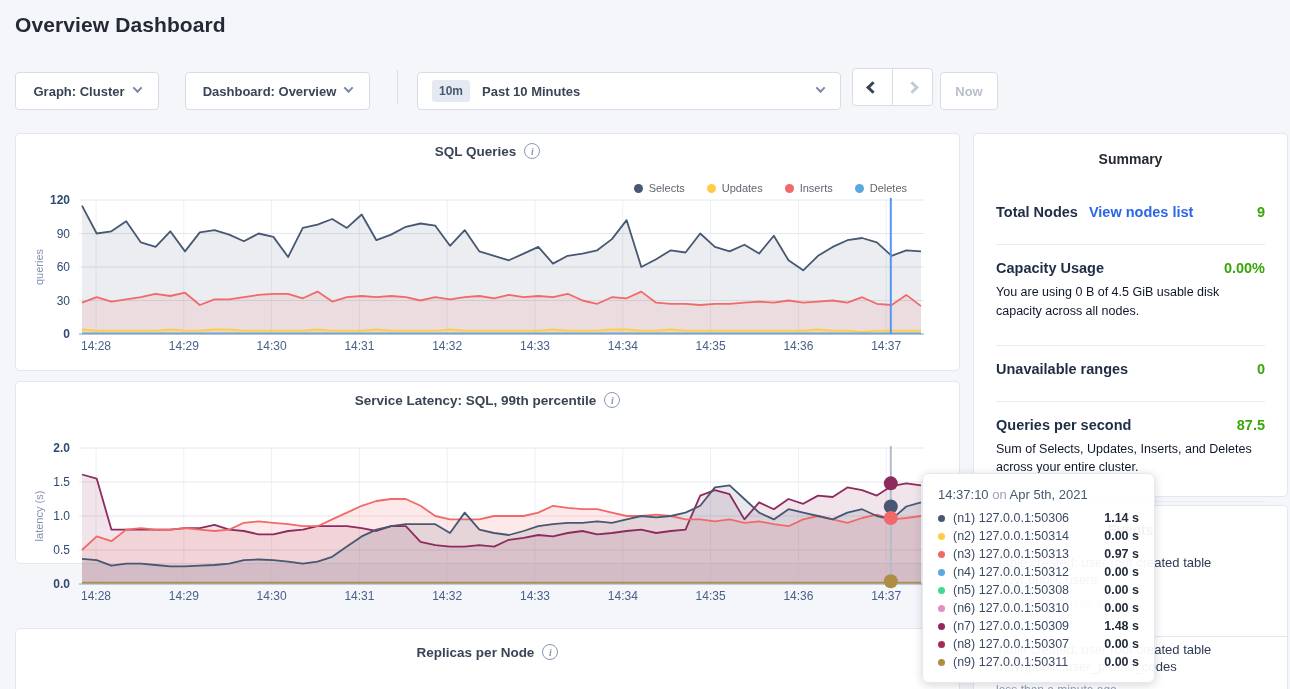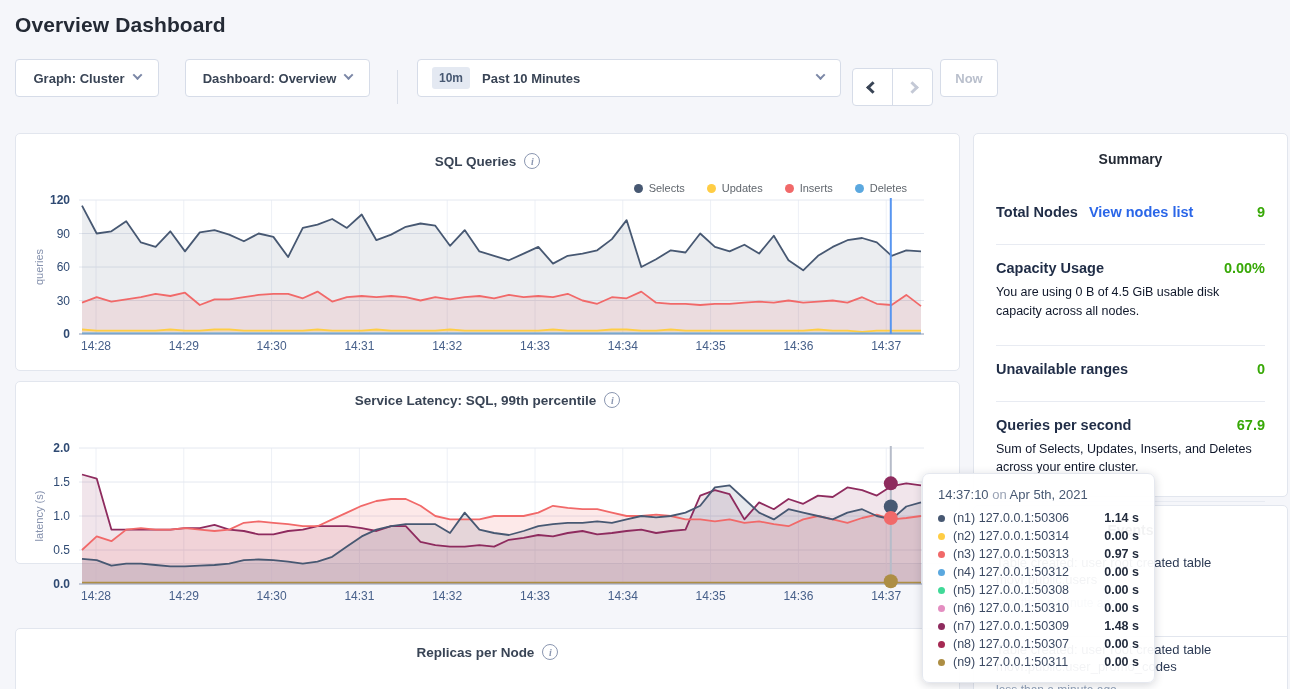--- a/index.html
+++ b/index.html
@@ -4,21 +4,21 @@
 <style>
   * { margin:0; padding:0; box-sizing:border-box; }
   html,body { width:1290px; height:689px; overflow:hidden; background:#f5f6fa;
     font-family:"Liberation Sans","DejaVu Sans",sans-serif; color:#394455; }
   .abs { position:absolute; }
 
   
   #page-title { left:15px; top:13px; font-size:21px; font-weight:600; color:#242a35; letter-spacing:.1px; }
 
   
-  .ctrl { position:absolute; top:59px; height:38px; background:#fff; border:1px solid #d6dce8;
+  .ctrl { position:absolute; top:72px; height:38px; background:#fff; border:1px solid #d6dce8;
           border-radius:4px; display:flex; align-items:center; justify-content:center;
           font-size:13px; font-weight:700; color:#394455; cursor:pointer; }
   #graph-dd { left:15px; width:144px; gap:9px; }
   #dash-dd  { left:185px; width:185px; gap:9px; }
   .chev-down { width:7px; height:7px; border-right:2px solid #7b87a6; border-bottom:2px solid #7b87a6;
                transform:rotate(45deg) translate(-1px,-1px); margin-top:-3px; }
   #ctrl-divider { left:397px; top:70px; width:1px; height:34px; background:#d9dee8; }
   #time-dd { left:417px; width:424px; justify-content:flex-start; padding:0 14px; gap:12px; }
   #time-badge { background:#e4e9f2; border-radius:3px; font-size:12px; font-weight:700; color:#475872;
                 padding:4px 7px; }
@@ -34,21 +34,21 @@
   #now-btn { left:940px; width:58px; color:#b9bfcc; font-weight:700; cursor:default; }
 
   
   .panel { position:absolute; background:#fff; border:1px solid #e2e6ee; border-radius:5px; }
   #sql-panel { left:15px; top:133px; width:945px; height:238px; }
   #lat-panel { left:15px; top:381px; width:945px; height:183px; }
   #rep-panel { left:15px; top:628px; width:945px; height:80px; }
   #summary-card { left:973px; top:133px; width:315px; height:364px; }
   #events-card  { left:973px; top:505px; width:315px; height:200px; }
 
-  .chart-title-row { position:absolute; top:19px; left:0; right:0; display:flex; align-items:center;
+  .chart-title-row { position:absolute; top:9px; left:0; right:0; display:flex; align-items:center;
                      justify-content:center; gap:8px; }
   .chart-title { font-size:13.5px; font-weight:700; color:#394455; }
   .info-icon { width:16px; height:16px; border:1px solid #8b97b1; border-radius:50%; color:#8b97b1;
                font-size:10px; font-style:italic; font-weight:700; display:flex; align-items:center;
                justify-content:center; font-family:"Liberation Serif","DejaVu Serif",serif; cursor:pointer; }
   .legend { position:absolute; top:48px; right:52px; display:flex; gap:22px; }
   .legend-item { display:flex; align-items:center; gap:6px; font-size:11px; color:#60666d; cursor:pointer; }
   .legend-dot { width:9px; height:9px; border-radius:50%; }
   svg.chart { position:absolute; left:0; top:0; }
 
@@ -260,21 +260,21 @@
     </div>
     <div class="s-row">
       <div class="s-head">
         <span>Unavailable ranges</span>
         <span class="s-val">0</span>
       </div>
     </div>
     <div class="s-row">
       <div class="s-head">
         <span>Queries per second</span>
-        <span class="s-val">67.9</span>
+        <span class="s-val">87.5</span>
       </div>
       <div class="s-desc">Sum of Selects, Updates, Inserts, and Deletes across your entire cluster.</div>
     </div>
     <div class="s-row">
       <div class="s-head">
         <span>P99 latency</span>
         <span class="s-val">1208.0 ms</span>
       </div>
     </div>
   </div>

